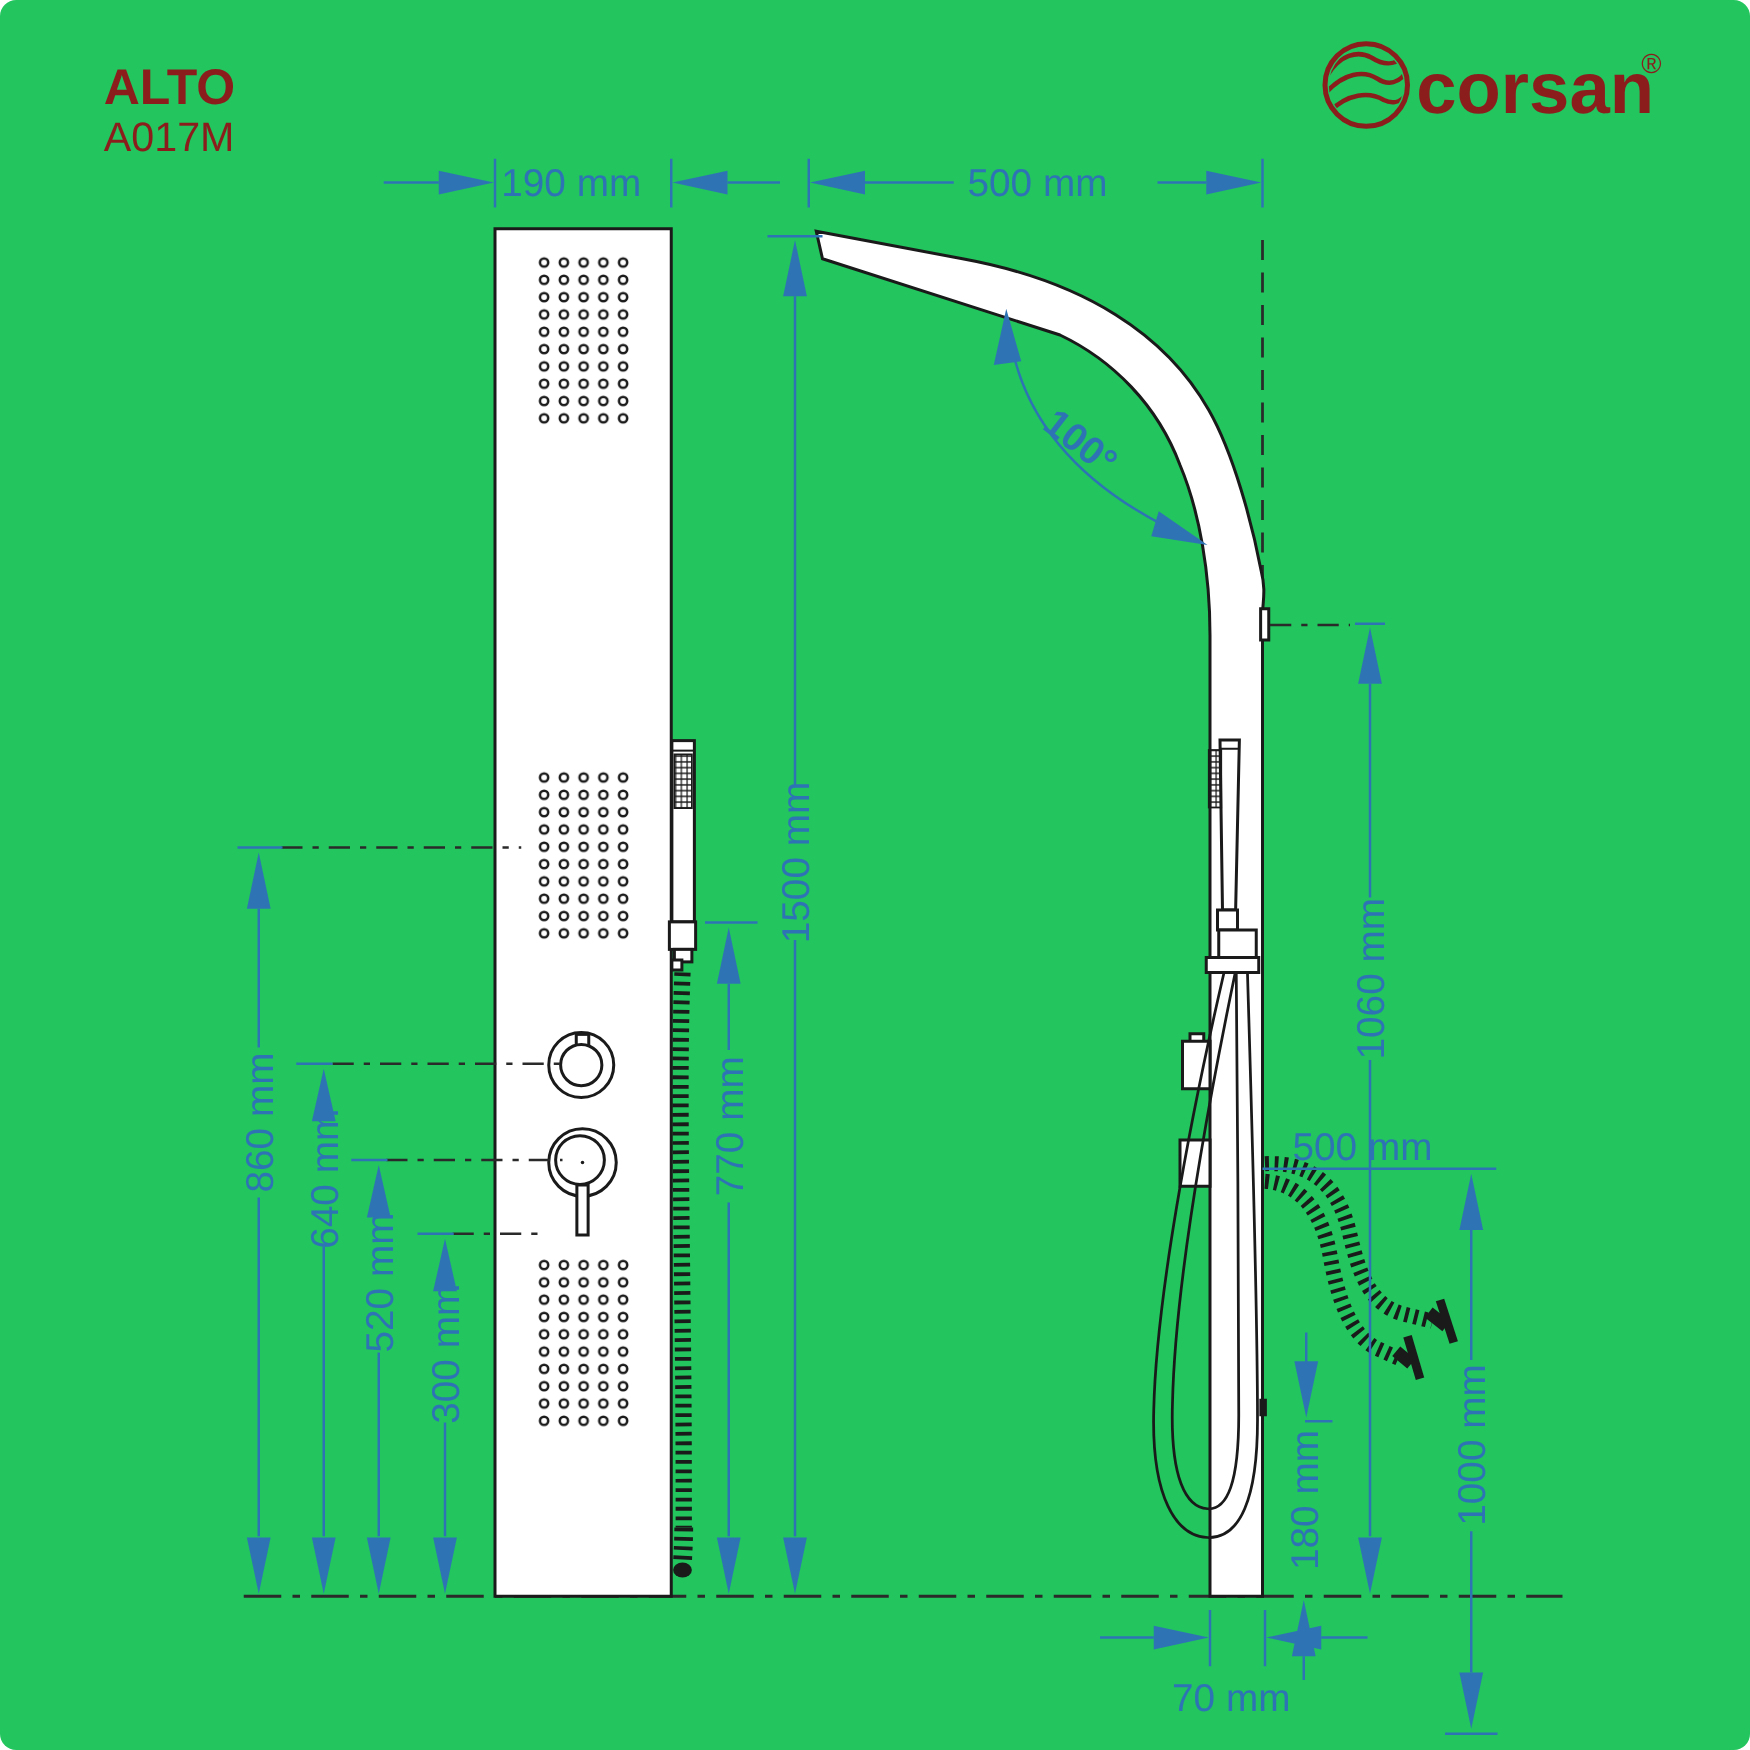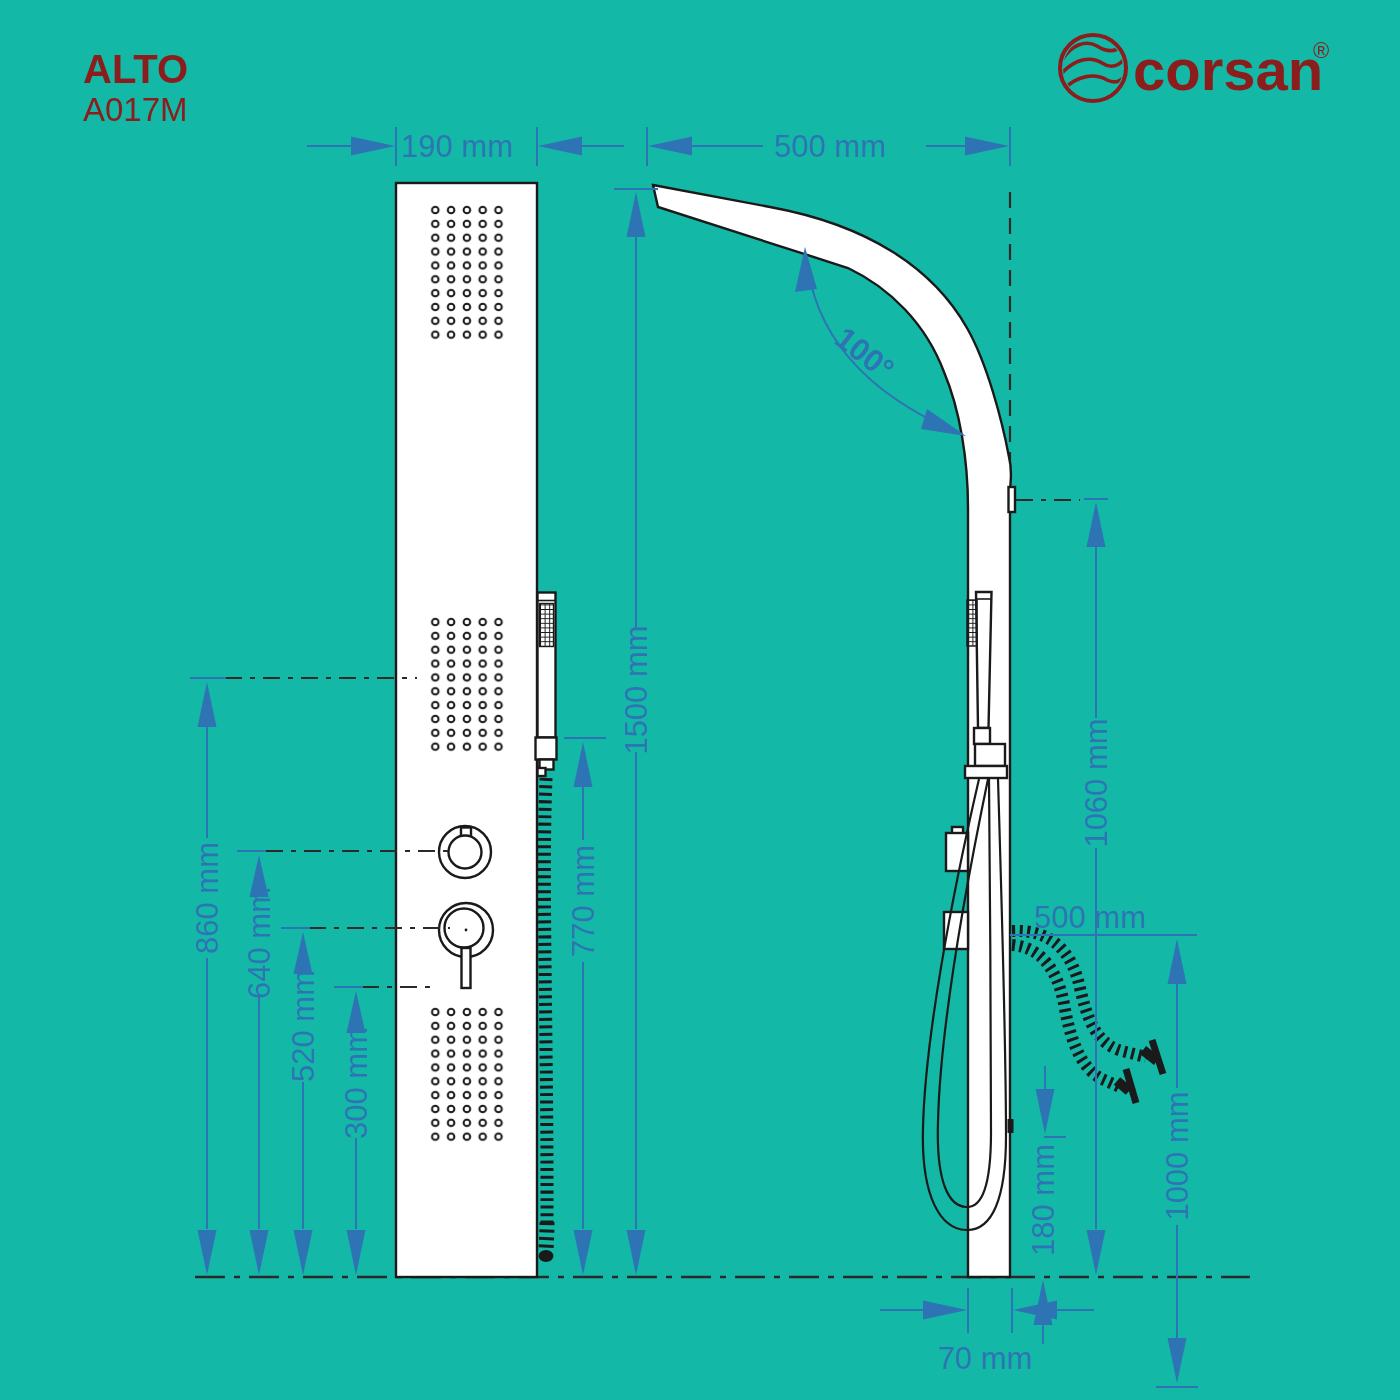--- a/index.html
+++ b/index.html
@@ -1,17 +1,17 @@
 <!DOCTYPE html>
 <html><head>
 <meta charset="utf-8">
 <style>
   html,body{margin:0;padding:0;background:#ffffff;}
-  .page{position:relative;width:1400px;height:1400px;background:#14b8a6;overflow:hidden;
-        font-family:"Liberation Sans",sans-serif;}
+  .page{position:relative;width:1400px;height:1400px;background:#22c55e;overflow:hidden;
+        font-family:"Liberation Sans",sans-serif;border-radius:13px;}
   svg text{font-family:"Liberation Sans",sans-serif;}
   .dim-line{stroke:#2E74B5;stroke-width:2;fill:none;}
   .dim-tick{stroke:#2E74B5;stroke-width:2;fill:none;}
   .dim-arrow{fill:#2E74B5;stroke:none;}
   .dim-text{fill:#2E74B5;font-size:31px;}
   .ink{stroke:#1a1a1a;stroke-width:2.4;fill:#ffffff;}
   .ink-thin{stroke:#1a1a1a;stroke-width:1.6;fill:none;}
   .ink-nofill{stroke:#1a1a1a;stroke-width:2.2;fill:none;}
   .leader{stroke:#2a2a2a;stroke-width:2;fill:none;stroke-dasharray:17 8 5 8;}
   .floor{stroke:#2a2a2a;stroke-width:2.4;fill:none;stroke-dasharray:30 9 6 9;}

